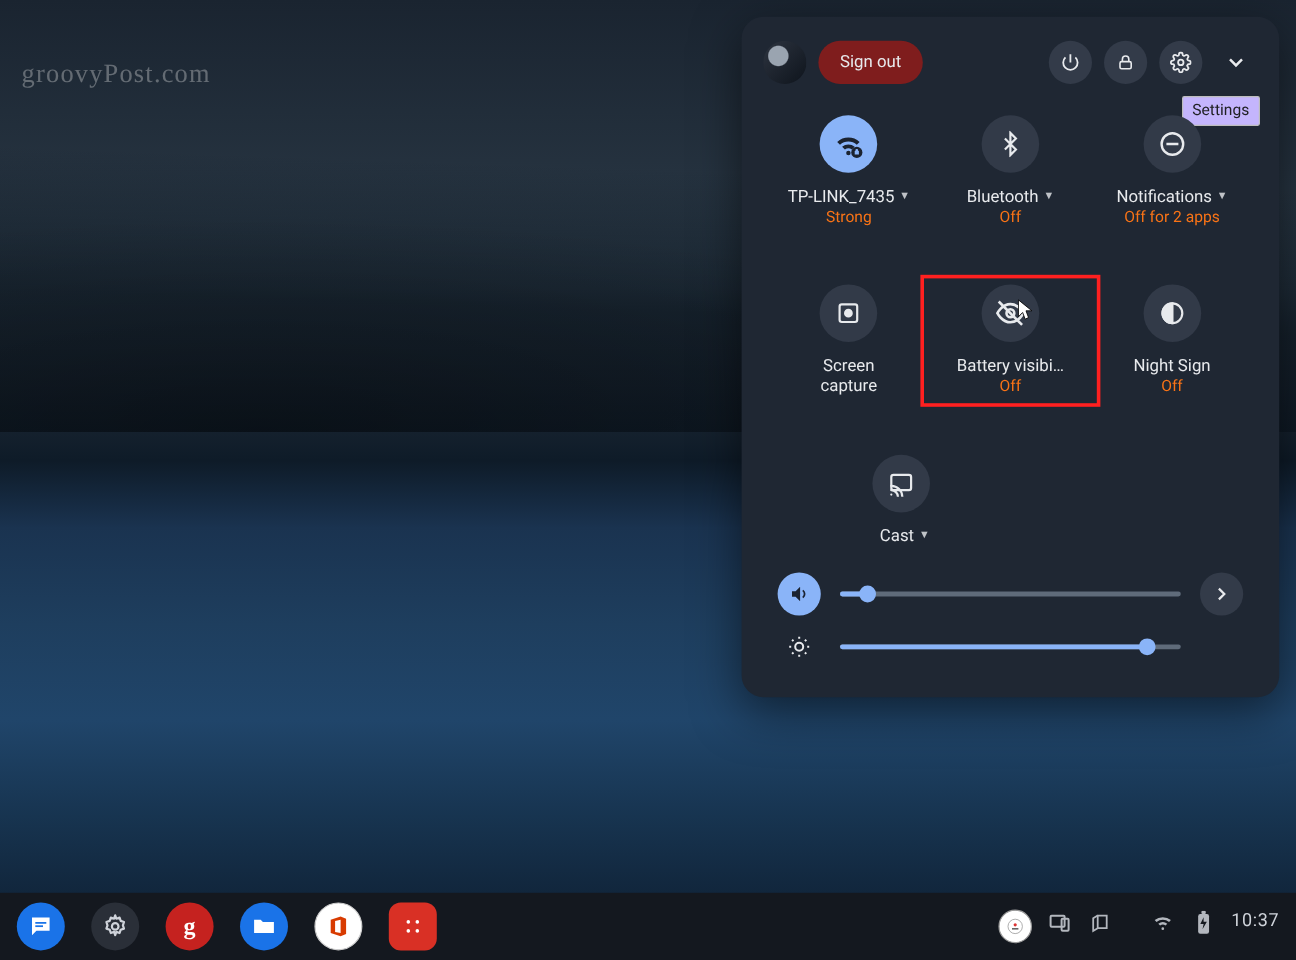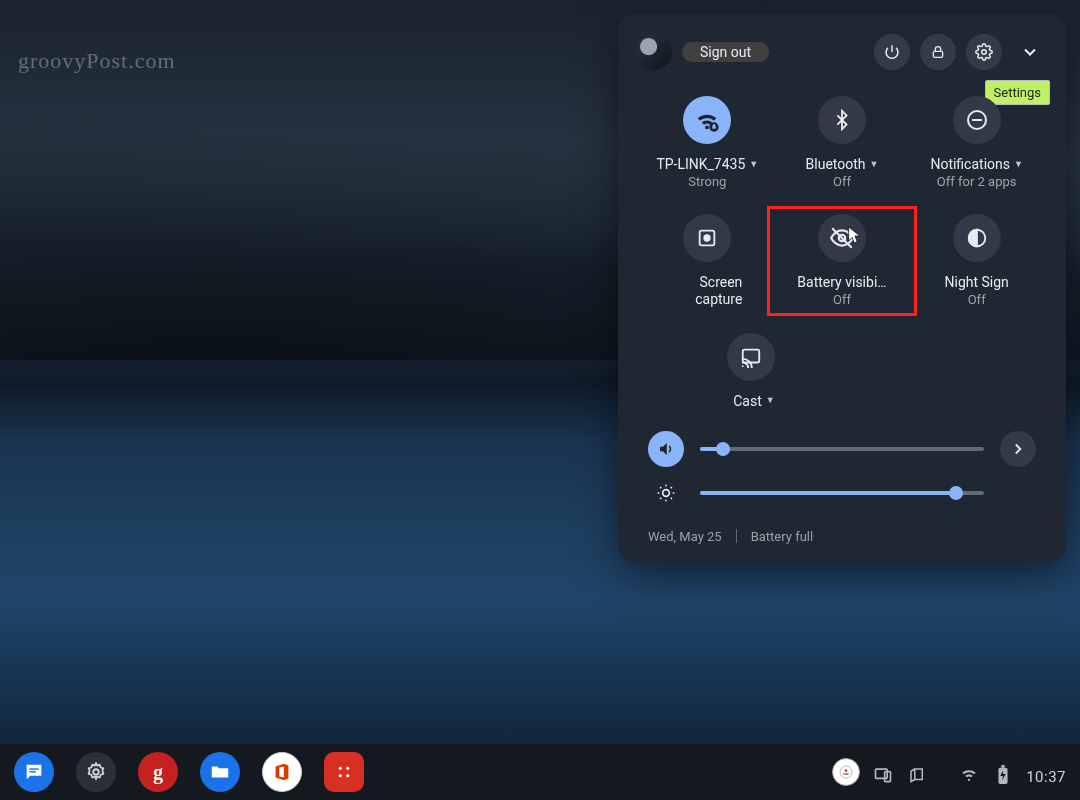--- a/index.html
+++ b/index.html
@@ -45,60 +45,60 @@
     padding:4px 4px 10px;
   }
   .avatar {
     width:36px; height:36px; border-radius:50%;
     background:
       radial-gradient(circle at 35% 35%, #9aa4b0 0 8px, transparent 9px),
       linear-gradient(135deg,#2d3440,#0e141c);
     flex:0 0 auto;
   }
   .pill-btn {
-    background:#404040; border:0; color:#e8eaed;
-    height:20px; padding:0 18px; border-radius:18px;
+    background:#7f1d1d; border:0; color:#e8eaed;
+    height:36px; padding:0 18px; border-radius:18px;
     font-size:14px; cursor:pointer;
   }
   .icon-btn {
     width:36px; height:36px; border-radius:50%;
     background:#333b49; display:flex; align-items:center; justify-content:center;
     cursor:pointer; color:#e8eaed; flex:0 0 auto;
   }
   .icon-btn.bare { background:transparent; }
   .hdr-spacer { flex:1 1 auto; }
   .tooltip {
     position:absolute; right:16px; top:66px;
-    background:#bef264; color:#202124;
+    background:#c4b5fd; color:#202124;
     font-size:13px; padding:4px 8px; border:1px solid #bdbdbd;
     border-radius:2px;
   }
 
   .tiles {
     display:grid;
     grid-template-columns: repeat(3, 1fr);
-    row-gap:25px;
+    row-gap:48px;
     padding:16px 8px 8px;
   }
   .tile {
     display:flex; flex-direction:column; align-items:center;
     text-align:center; cursor:pointer;
     position:relative;
   }
   .tile .bubble {
     width:48px; height:48px; border-radius:50%;
     background:#323a48;
     display:flex; align-items:center; justify-content:center;
     margin-bottom:12px;
     color:#e8eaed;
   }
   .tile.active .bubble { background:#8ab4f8; color:#1b2330; }
   .tile .label-row { display:flex; align-items:center; gap:4px; justify-content:center; font-size:14px; max-width:120px; white-space:nowrap; overflow:hidden; text-overflow:ellipsis;}
   .tile .dd { font-size:9px; opacity:.8; line-height:1; }
-  .tile .sub { color:#a3a3a3; font-size:13px; margin-top:2px; }
+  .tile .sub { color:#f97316; font-size:13px; margin-top:2px; }
   .highlight {
     position:absolute; inset:-8px -8px -8px -8px;
     border:3px solid #ff2020; pointer-events:none;
   }
   .tile.left { align-items:flex-end; padding-left:26px; }
   .tile.left .bubble { margin-left:0; }
   .tile.left .label-row { justify-content:flex-start; }
 
   .cursor {
     position:absolute;
@@ -139,21 +139,21 @@
   .app {
     width:40px; height:40px; border-radius:50%;
     display:flex; align-items:center; justify-content:center;
     font-size:20px; font-weight:600;
   }
   .app.blue { background:#1a73e8; color:#fff; }
   .app.dark { background:#2a2f38; color:#cfd3da; }
   .app.red  { background:#c5221f; color:#fff; }
   .app.white{ background:#fff; color:#c5221f; border:1px solid #ccc;}
   .app.redsq{ background:#d93025; color:#fff; border-radius:10px;}
-  .shelf-right { margin-left:auto; display:flex; align-items:flex-end; gap:12px; color:#cfd3da; }
+  .shelf-right { margin-left:auto; display:flex; align-items:flex-start; gap:12px; color:#cfd3da; }
   .tray-chip { width:28px; height:28px; border-radius:50%; background:#fff; border:1px solid #999; display:flex;align-items:center;justify-content:center;}
   .tray-icon { width:22px; height:22px; display:flex;align-items:center;justify-content:center; opacity:.85;}
   .time { font-size:15px; letter-spacing:.5px; }
 
   svg { display:block; }
 </style>
 </head>
 <body>
 
 <div class="watermark">groovyPost.com</div>
@@ -234,21 +234,21 @@
     </div>
 
     <div class="tile">
       <div class="bubble">
         <svg width="22" height="22" viewBox="0 0 24 24" fill="none" stroke="currentColor" stroke-width="2">
             <rect x="4" y="4" width="16" height="16" rx="2"></rect>
             <circle cx="12" cy="12" r="3" fill="currentColor"></circle>
           </svg>
       </div>
       <div class="label-row">
-          <span style="white-space:normal;line-height:1.2;max-width:70px;text-align:right;">Screen capture</span>
+          <span style="white-space:normal;line-height:1.2;max-width:70px;">Screen capture</span>
         </div>
     </div>
 
     <div class="tile" style="position:relative;">
       <div class="highlight"></div>
       <div class="bubble" style="position:relative;">
         <svg width="26" height="26" viewBox="0 0 24 24" fill="none" stroke="currentColor" stroke-width="2">
             <path d="M2 12s3.5-7 10-7 10 7 10 7-3.5 7-10 7S2 12 2 12z"></path>
             <circle cx="12" cy="12" r="3"></circle>
             <line x1="3" y1="3" x2="21" y2="21"></line>
@@ -318,25 +318,20 @@
           </svg>
       </div>
       <div class="track">
         <div class="fill" style="width:90%"></div>
         <div class="thumb" style="left:90%"></div>
       </div>
       <div style="width:36px"></div>
     </div>
   </div>
 
-  <div class="status-line">
-    <span>Wed, May 25</span>
-    <span class="divider"></span>
-    <span>Battery full</span>
-  </div>
 </div>
 
 <div class="shelf">
   <div class="shelf-left">
     <div class="app blue">
       <svg width="22" height="22" viewBox="0 0 24 24" fill="#fff">
           <path d="M4 4h16v12H8l-4 4V4z"></path>
           <rect x="7" y="8" width="10" height="1.6" fill="#1a73e8"></rect>
           <rect x="7" y="11" width="7" height="1.6" fill="#1a73e8"></rect>
         </svg>

